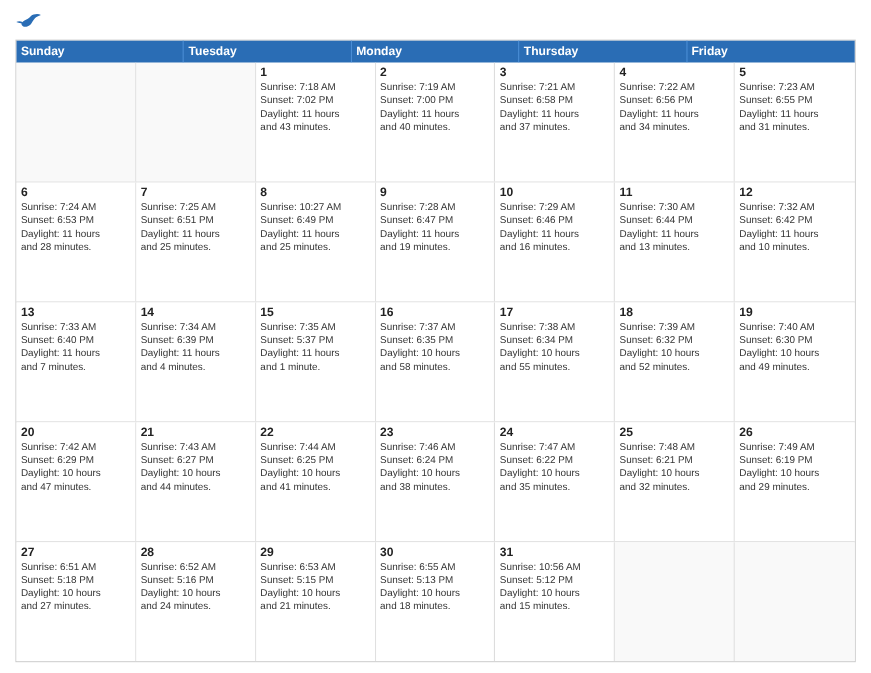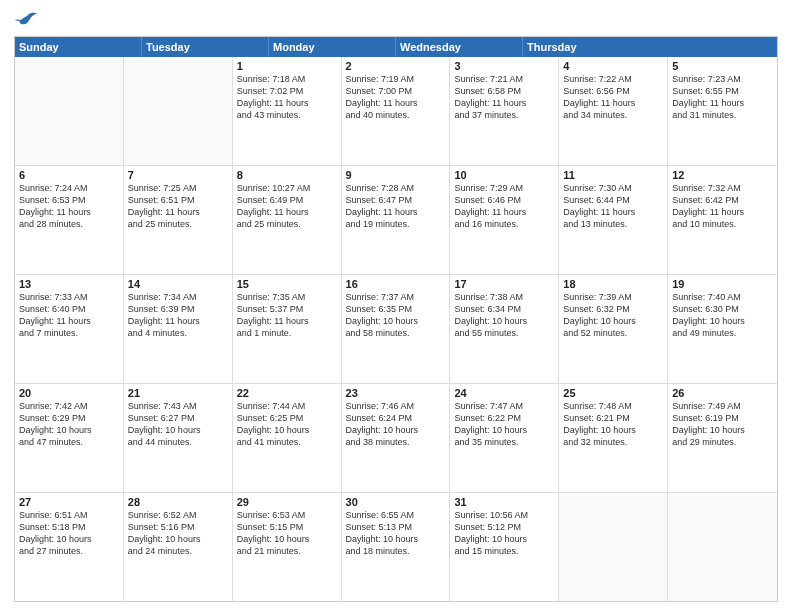--- a/index.html
+++ b/index.html
@@ -61,21 +61,21 @@
       color: #555;
     }
     .calendar {
       flex: 1;
       display: flex;
       flex-direction: column;
       border: 1px solid #ccc;
     }
     .cal-header {
       display: grid;
-      grid-template-columns: repeat(6, 1fr);
+      grid-template-columns: repeat(5, 1fr);
       background: #2a6db5;
     }
     .cal-header-cell {
       color: #fff;
       font-size: 11px;
       font-weight: bold;
       padding: 4px 4px;
       text-align: left;
       border-right: 1px solid #4a8dd5;
     }
@@ -135,22 +135,22 @@
       <div class="month-title"></div>
       <div class="subtitle"></div>
     </div>
   </div>
 
   <div class="calendar">
     <div class="cal-header">
     <div class="cal-header-cell">Sunday</div>
         <div class="cal-header-cell">Tuesday</div>
         <div class="cal-header-cell">Monday</div>
-        <div class="cal-header-cell">Wednesday</div>
         <div class="cal-header-cell">Thursday</div>
+        <div class="cal-header-cell">Friday</div>
       </div>
     <div class="cal-body">
     <div class="cal-row">
           <div class="cal-cell empty"></div>
           <div class="cal-cell empty"></div>
           <div class="cal-cell">
             <span class="day-num">1</span>
             <span class="cell-line">Sunrise: 7:18 AM</span>
             <span class="cell-line">Sunset: 7:02 PM</span>
             <span class="cell-line">Daylight: 11 hours</span>

